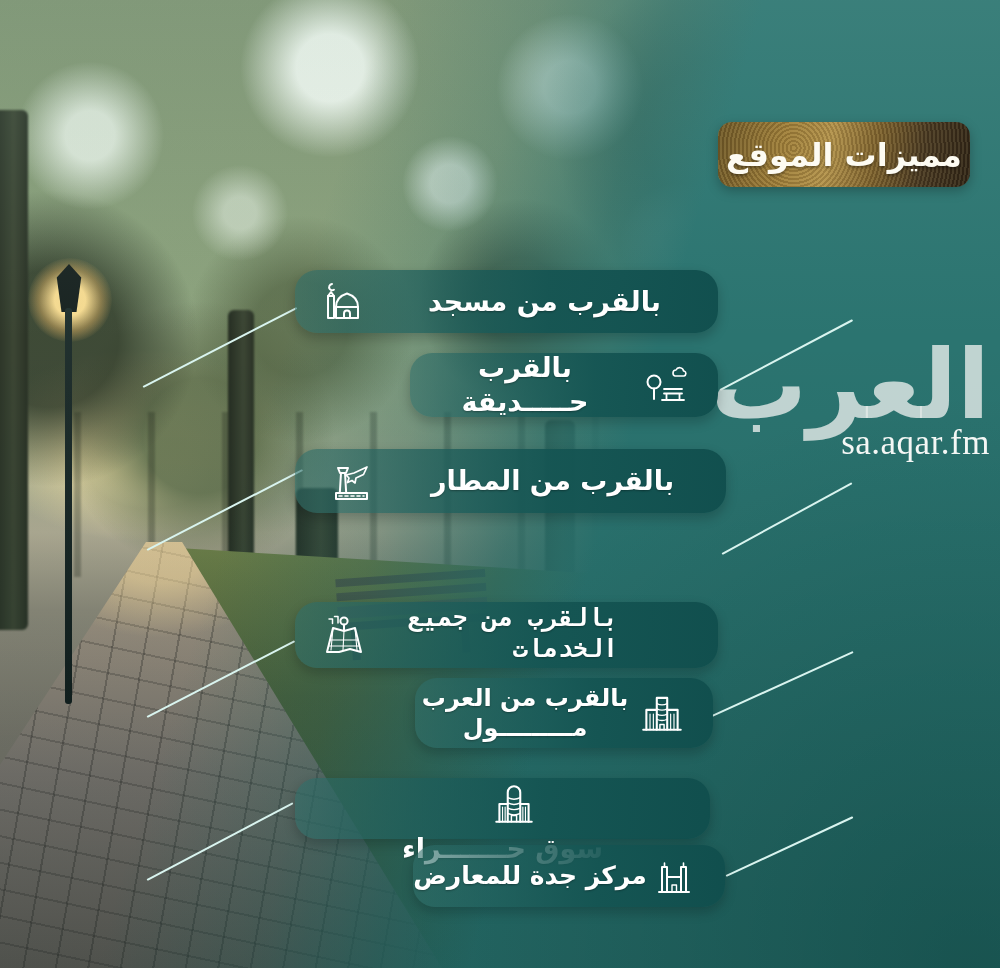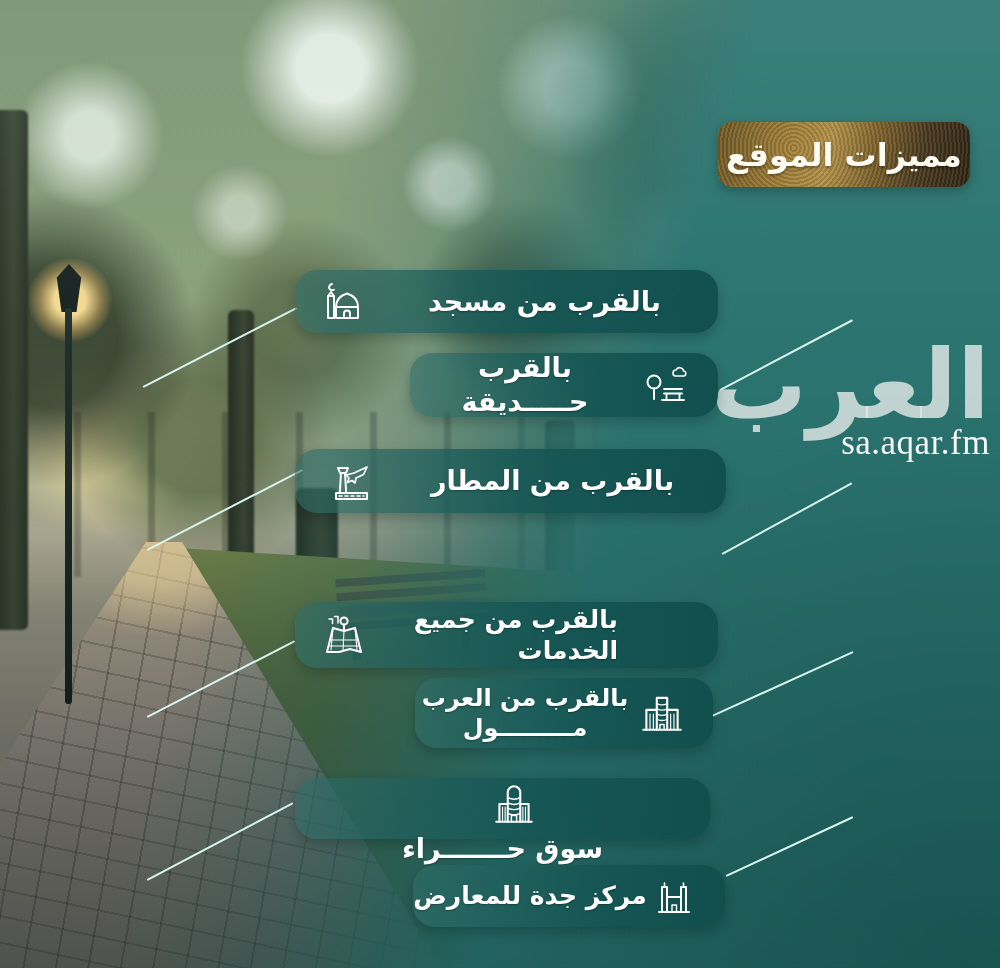--- a/index.html
+++ b/index.html
@@ -101,25 +101,25 @@
   .icon-right .pill-icon{margin-right:24px;order:2;}
   .icon-right .pill-label{order:1;}
   .pill-label{flex:1;direction:rtl;text-align:center;font-weight:bold;font-size:27px;
     white-space:pre-line;line-height:1.25;text-shadow:0 1px 2px rgba(0,0,0,.3);}
   .p1{left:295px;top:270px;width:423px;height:63px;}
   .p2{left:410px;top:353px;width:308px;height:64px;}
   .p3{left:295px;top:449px;width:423px;height:64px;padding-left:8px;}
   .p4{left:300px;top:513px;width:423px;height:83px;}
   .p4 .pill-label{font-size:25px;text-align:right;padding-left:8px;}
   .p5{left:295px;top:602px;width:423px;height:66px;}
-  .p5 .pill-label{font-size:25px;text-align:right;padding-right:100px;}
+  .p5 .pill-label{font-size:25px;text-align:right;padding-right:100px;font-family:Liberation Mono, monospace;}
   .p6{left:415px;top:678px;width:298px;height:70px;}
   .p6 .pill-label{font-size:24px;}
   .p7{left:295px;top:778px;width:415px;height:61px;flex-direction:column;}
-  .p8{left:413px;top:865px;width:312px;height:62px;}
+  .p8{left:413px;top:845px;width:312px;height:62px;}
   .p8 .pill-label{font-size:25px;}
   .pill svg{stroke:#fff;fill:none;stroke-width:2;stroke-linecap:round;stroke-linejoin:round;}
 </style>
 </head>
 <body>
 
 <div class="canvas">
 
   <div class="sky"></div>
   <div class="trunk-band"></div>

